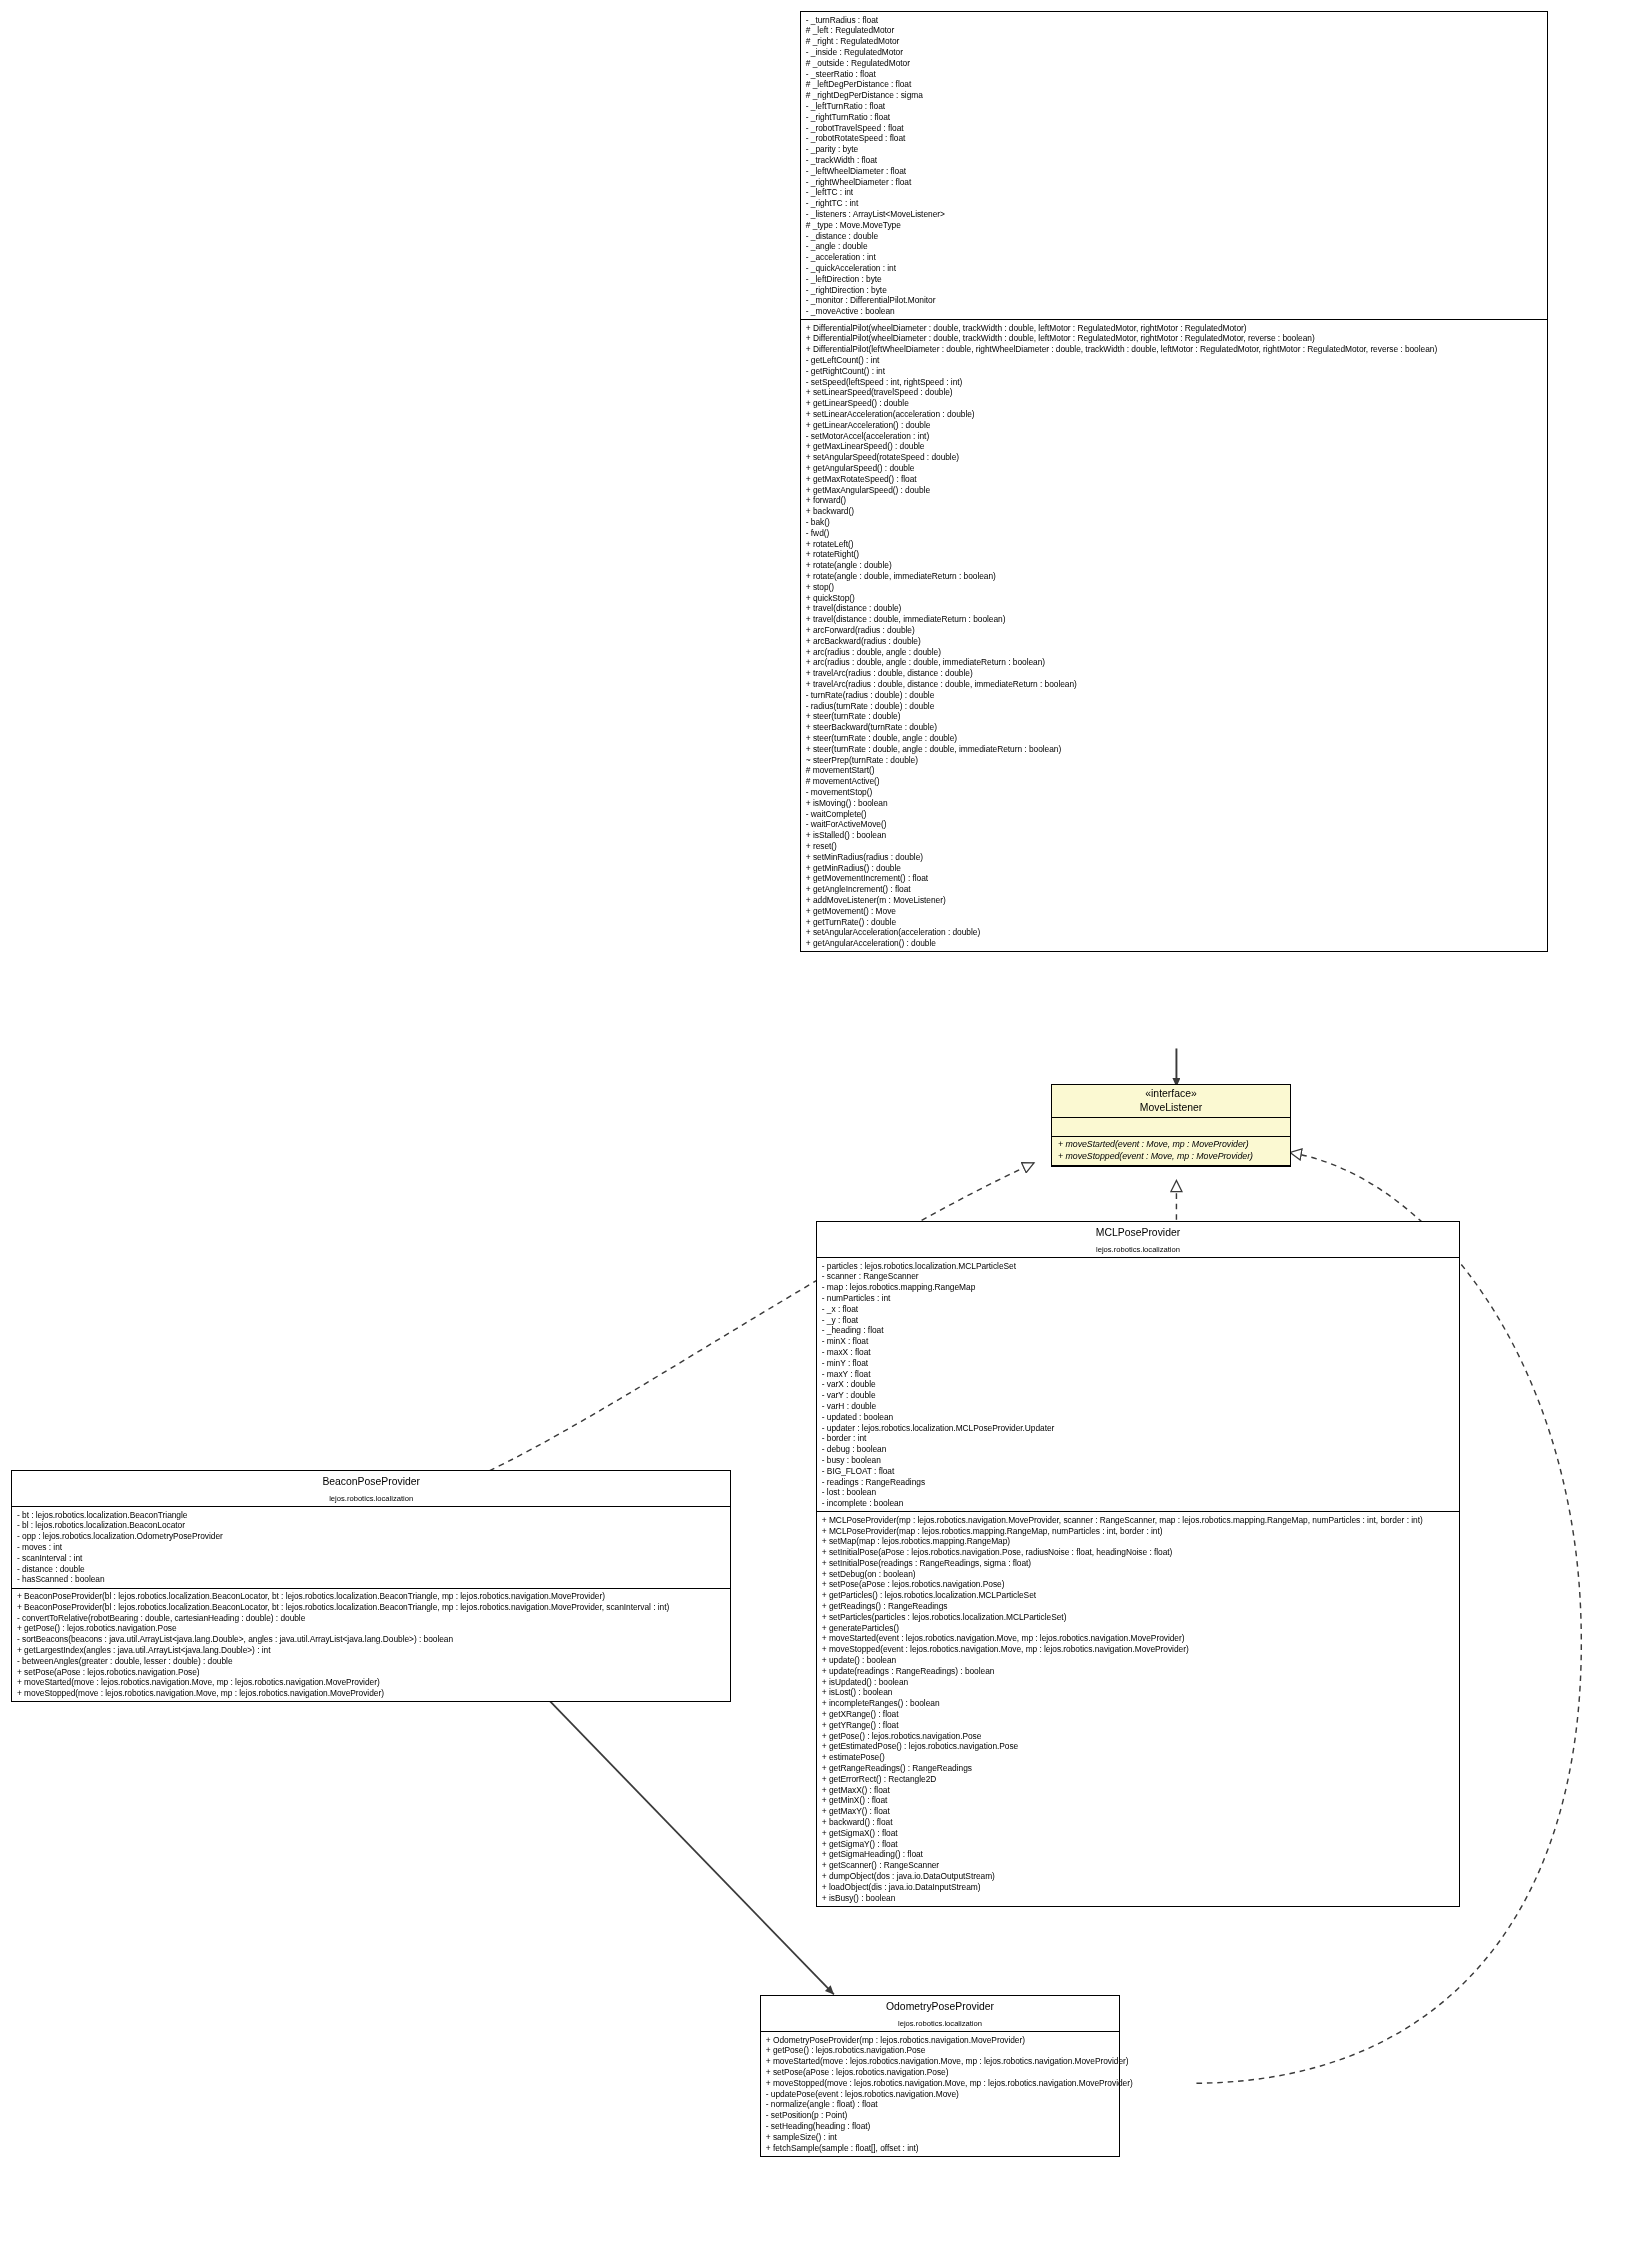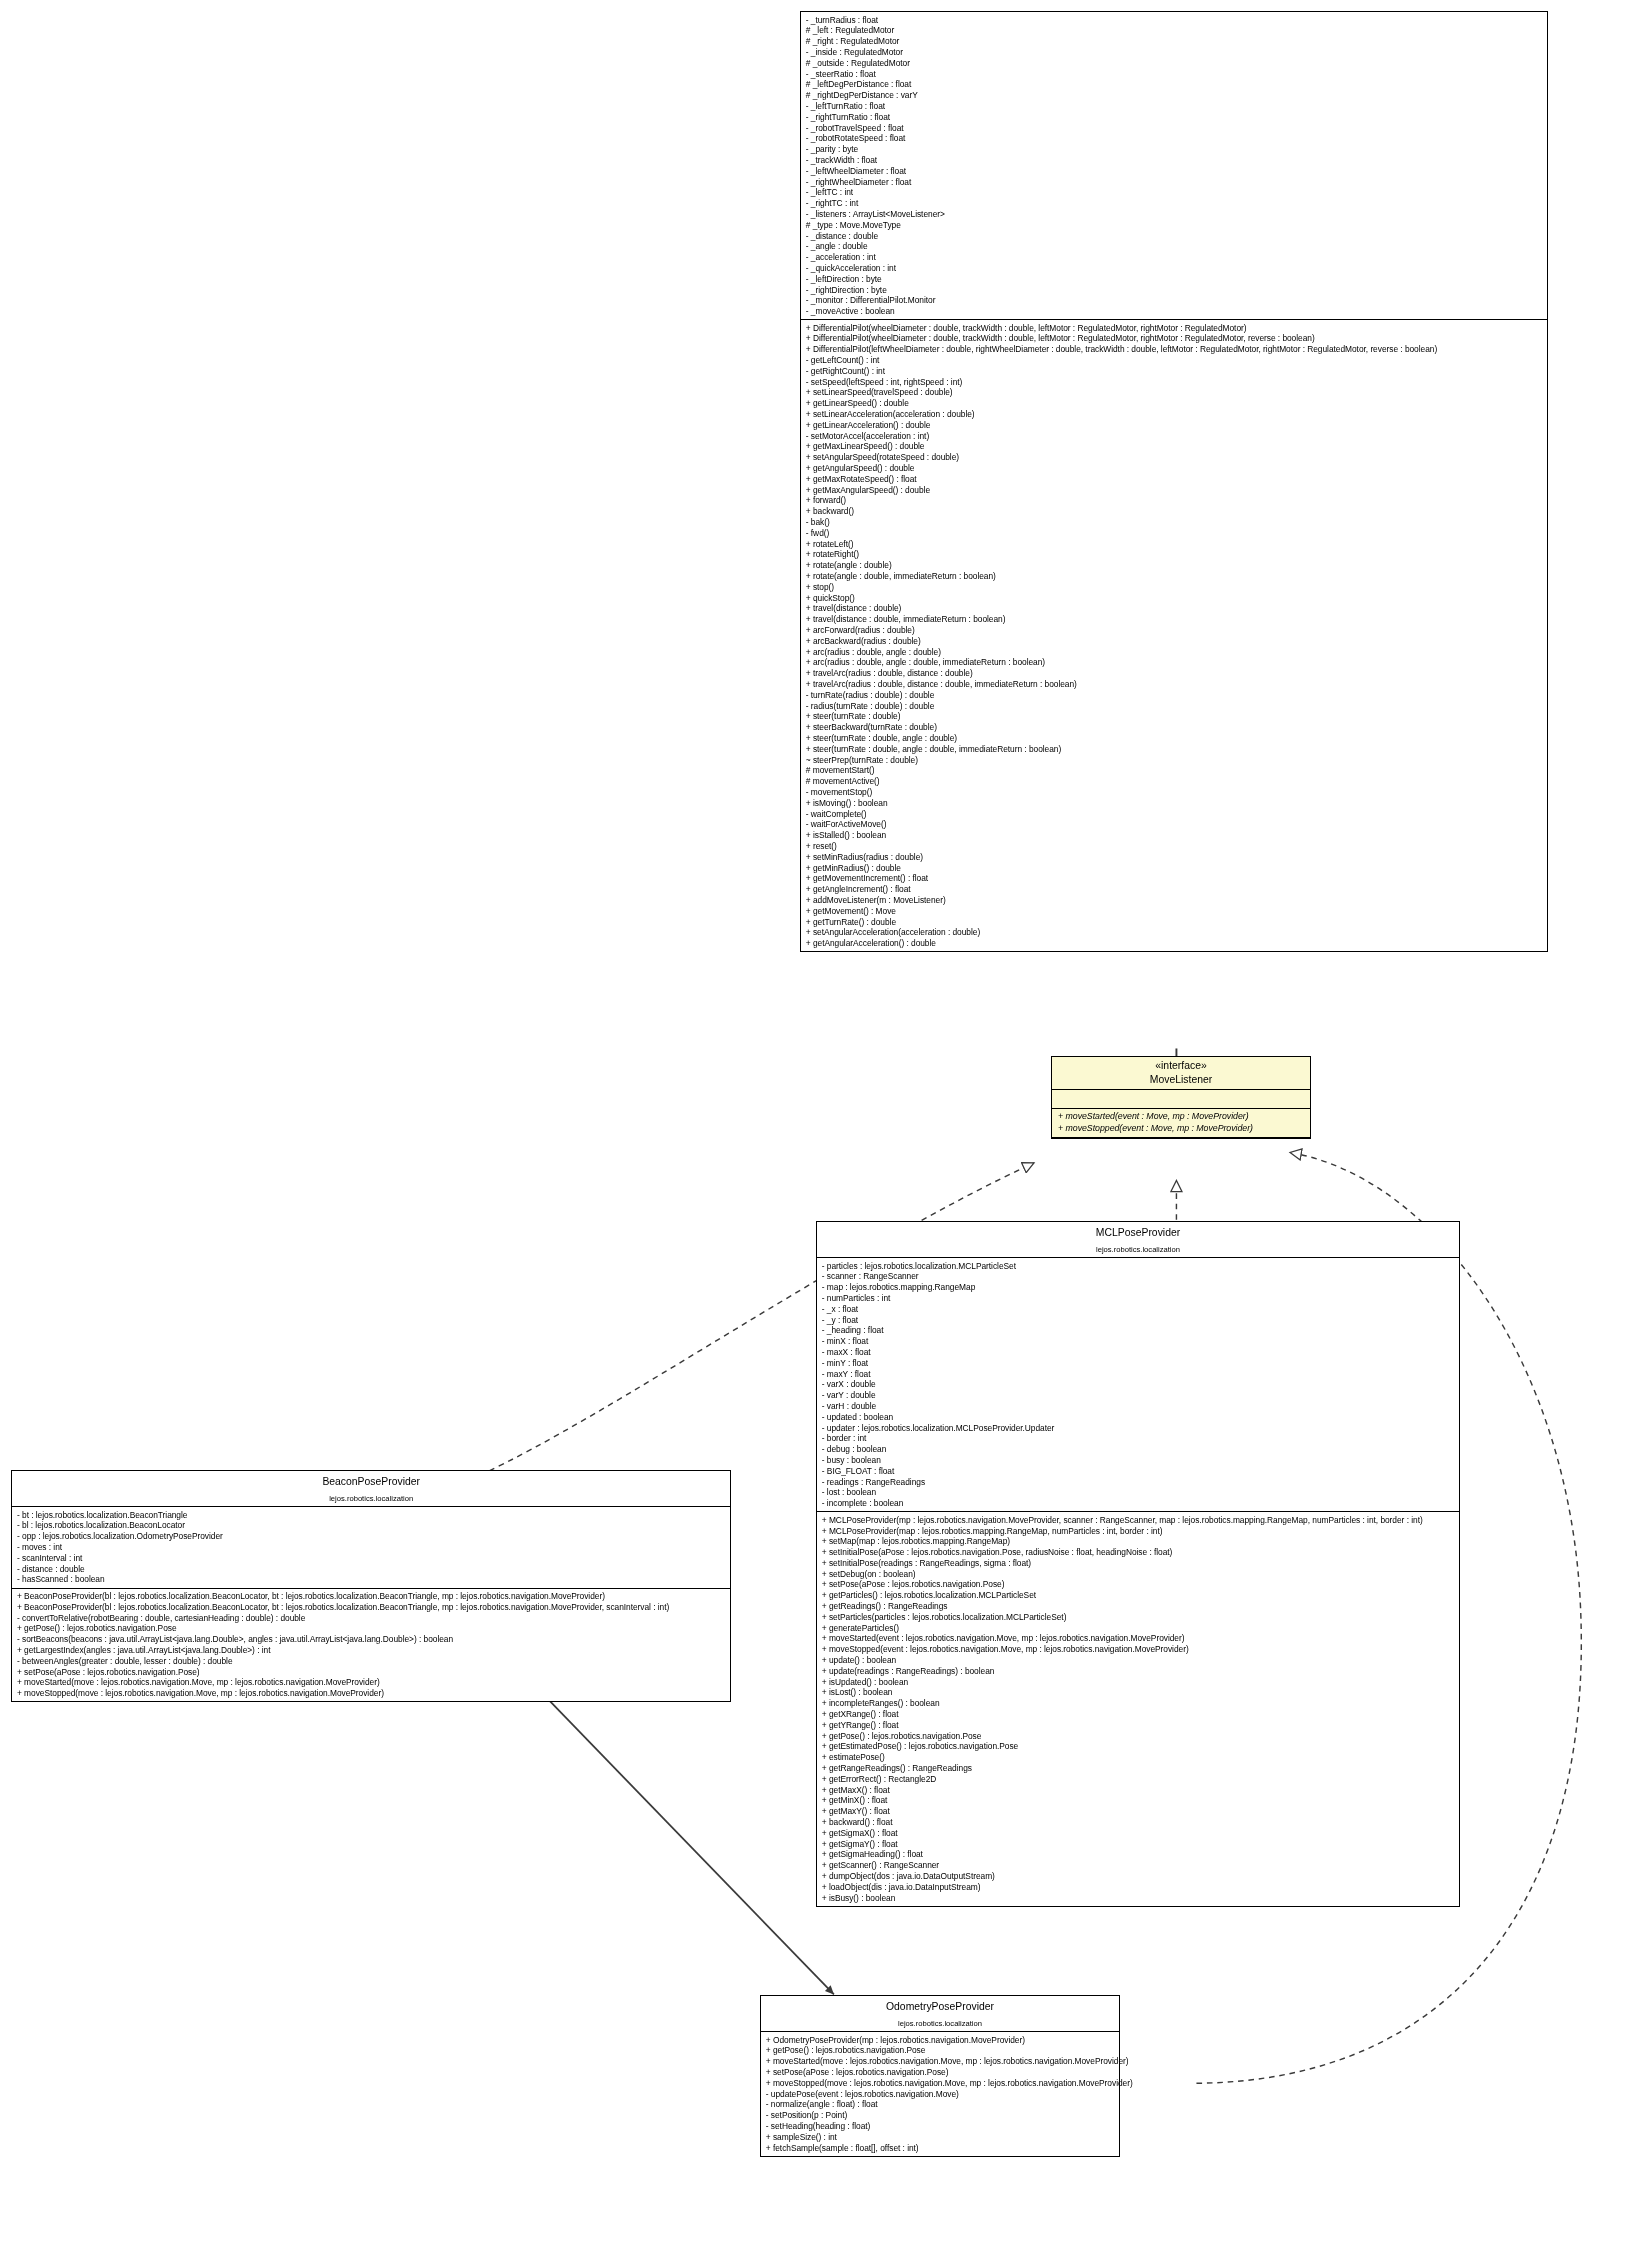--- a/index.html
+++ b/index.html
@@ -131,21 +131,21 @@
 
   <div class="uml-class" style="left:800px; top:11.2px; width:748px;">
     <div class="uml-compartment">
         <div class="member">- _turnRadius : float</div>
         <div class="member"># _left : RegulatedMotor</div>
         <div class="member"># _right : RegulatedMotor</div>
         <div class="member">- _inside : RegulatedMotor</div>
         <div class="member"># _outside : RegulatedMotor</div>
         <div class="member">- _steerRatio : float</div>
         <div class="member"># _leftDegPerDistance : float</div>
-        <div class="member"># _rightDegPerDistance : varY</div>
+        <div class="member"># _rightDegPerDistance : sigma</div>
         <div class="member">- _leftTurnRatio : float</div>
         <div class="member">- _rightTurnRatio : float</div>
         <div class="member">- _robotTravelSpeed : float</div>
         <div class="member">- _robotRotateSpeed : float</div>
         <div class="member">- _parity : byte</div>
         <div class="member">- _trackWidth : float</div>
         <div class="member">- _leftWheelDiameter : float</div>
         <div class="member">- _rightWheelDiameter : float</div>
         <div class="member">- _leftTC : int</div>
         <div class="member">- _rightTC : int</div>
@@ -215,21 +215,21 @@
         <div class="member">+ getMovementIncrement() : float</div>
         <div class="member">+ getAngleIncrement() : float</div>
         <div class="member">+ addMoveListener(m : MoveListener)</div>
         <div class="member">+ getMovement() : Move</div>
         <div class="member">+ getTurnRate() : double</div>
         <div class="member">+ setAngularAcceleration(acceleration : double)</div>
         <div class="member">+ getAngularAcceleration() : double</div>
       </div>
   </div>
 
-  <div class="uml-class iface" style="left:1051px; top:1056px; width:260px;">
+  <div class="uml-class iface" style="left:1051px; top:1084px; width:240px;">
     <div class="uml-header hdr-center">
       <span class="uml-stereo">«interface»</span>
       <span class="uml-name">MoveListener</span>
     </div>
     <div class="uml-compartment empty"></div>
     <div class="uml-compartment">
         <div class="member">+ moveStarted(event : Move, mp : MoveProvider)</div>
         <div class="member">+ moveStopped(event : Move, mp : MoveProvider)</div>
       </div>
   </div>

